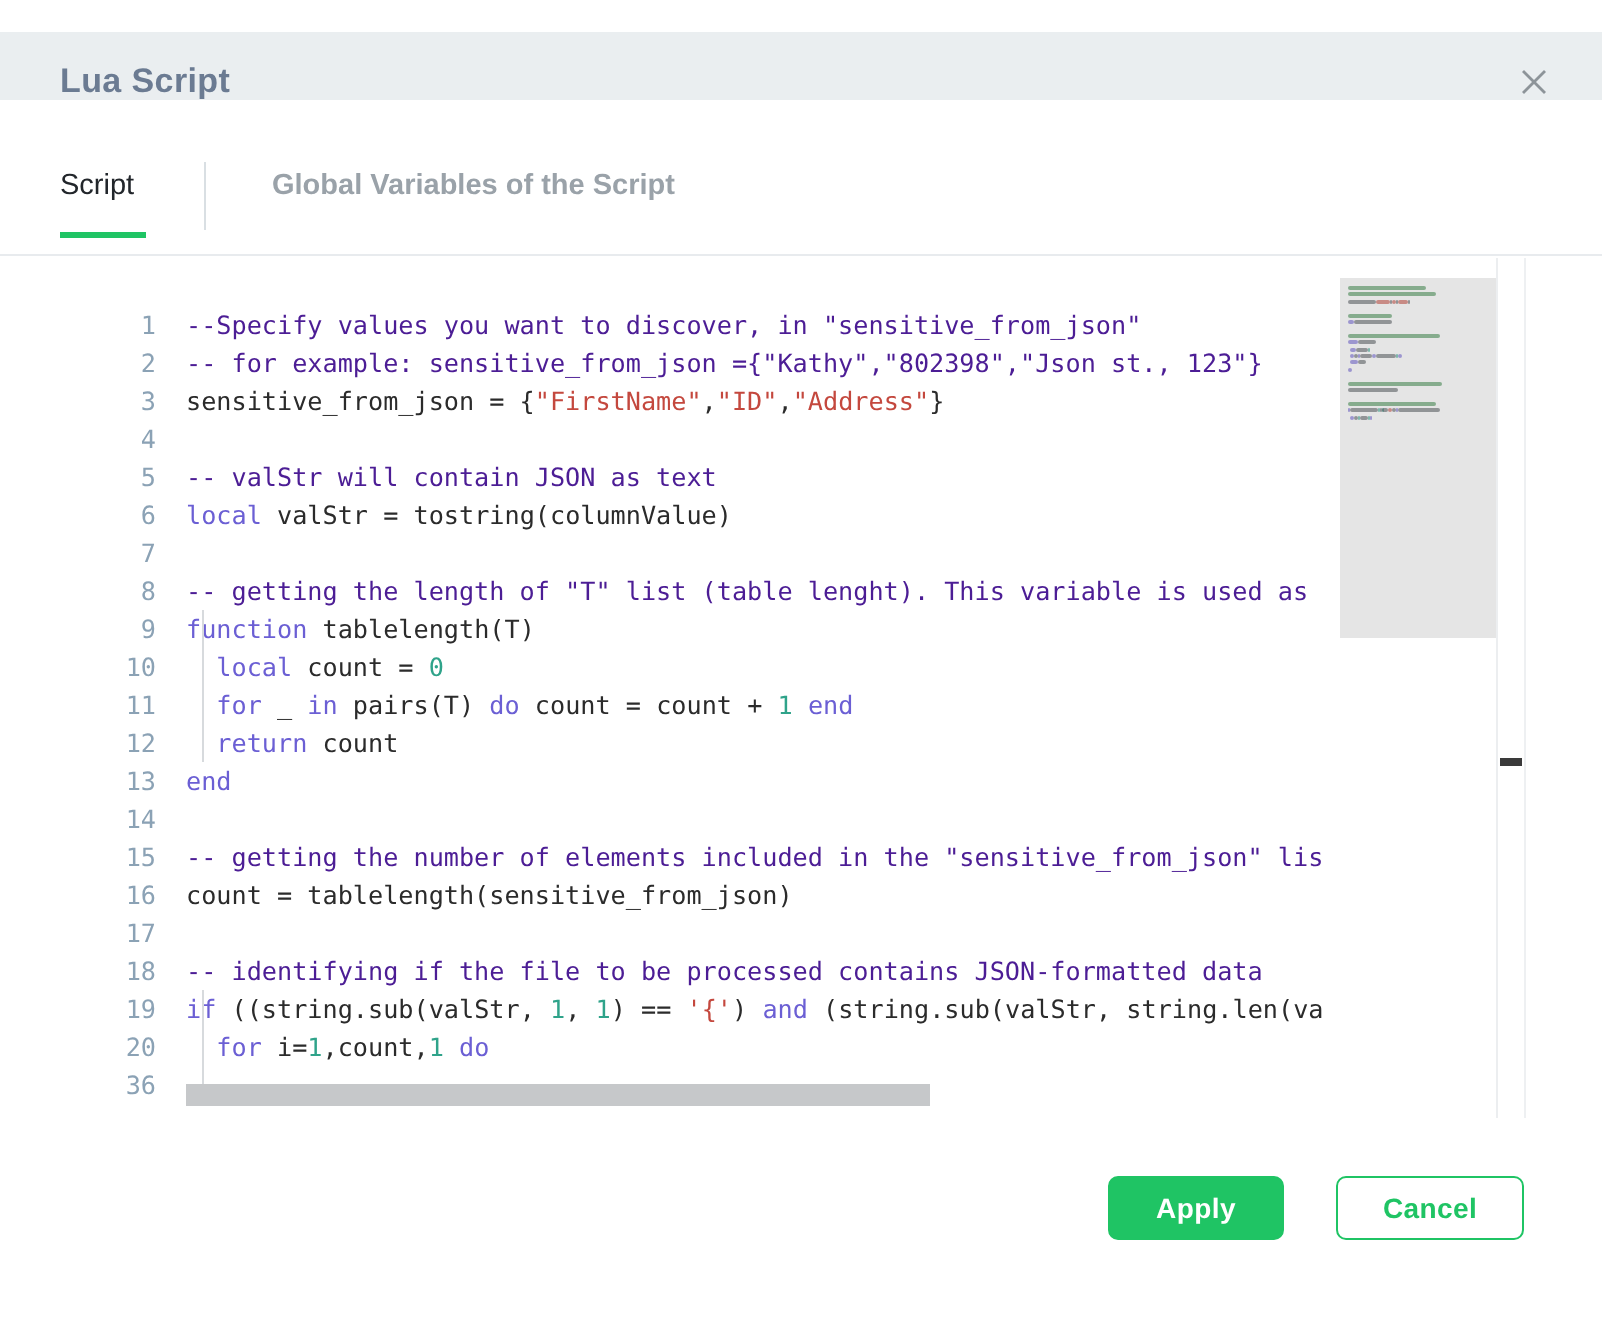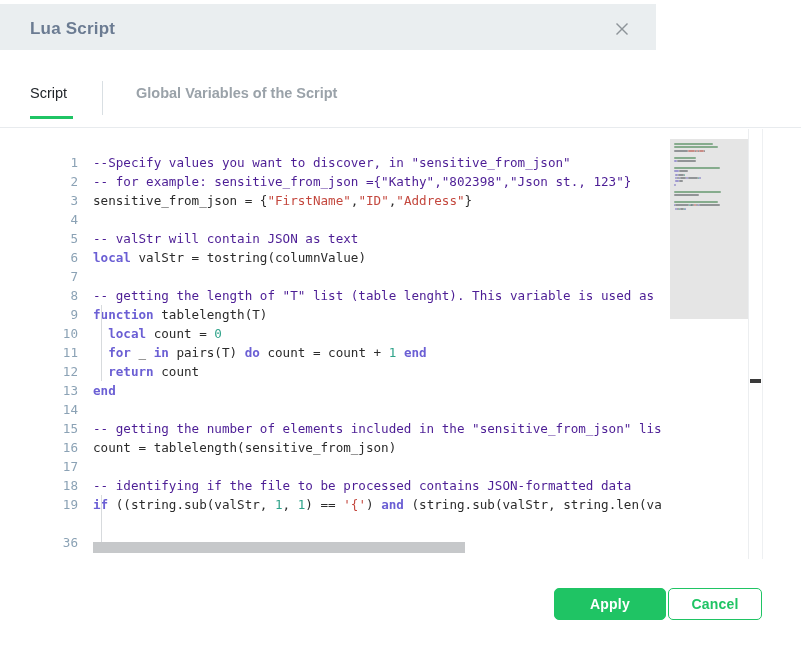--- a/index.html
+++ b/index.html
@@ -19,22 +19,22 @@
     position: relative;
     width: 801px;
     height: 670px;
     background: #ffffff;
     box-sizing: border-box;
   }
 
   
   .dialog-header {
     position: absolute;
-    left: 0; top: 4px;
-    width: 656px;
+    left: 0; top: 16px;
+    width: 801px;
     height: 50px;
     background: #eaeef0;
     border-bottom: 1px solid #e2e7ea;
     box-sizing: border-box;
   }
   .dialog-title {
     position: absolute;
     left: 30px;
     top: 15px;
     font-size: 17px;
@@ -136,21 +136,21 @@
     font-family: "DejaVu Sans Mono", monospace;
     font-size: 12.6px;
   }
   .code-text {
     position: absolute;
     left: 93px;
     color: #2b2b2b;
     white-space: pre;
   }
   .tok-comment { color: #4c1d95; }
-  .tok-keyword { color: #6b5fd4; font-weight: bold; }
+  .tok-keyword { color: #6b5fd4; }
   .tok-string  { color: #c4483e; }
   .tok-number  { color: #2fa38a; }
   .tok-plain   { color: #2b2b2b; }
 
   
   .indent-guide {
     position: absolute;
     width: 1px;
     background: #d7dadd;
   }
@@ -248,21 +248,21 @@
     font-weight: bold;
     cursor: pointer;
     box-sizing: border-box;
     display: flex;
     align-items: center;
     justify-content: center;
     letter-spacing: 0.2px;
   }
   .btn-apply {
     left: 554px;
-    width: 112px;
+    width: 88px;
     background: #1fc464;
     border: 1px solid #1fc464;
     color: #ffffff;
   }
   .btn-cancel {
     left: 668px;
     width: 94px;
     background: #ffffff;
     border: 1.5px solid #1fc464;
     color: #1fc464;
@@ -304,20 +304,21 @@
         <div class="code-line" style="top: 195px;"><span class="ln">10</span><span class="code-text"><span class="tok-plain">  </span><span class="tok-keyword">local</span><span class="tok-plain"> count = </span><span class="tok-number">0</span></span></div>
         <div class="code-line" style="top: 214px;"><span class="ln">11</span><span class="code-text"><span class="tok-plain">  </span><span class="tok-keyword">for</span><span class="tok-plain"> _ </span><span class="tok-keyword">in</span><span class="tok-plain"> pairs(T) </span><span class="tok-keyword">do</span><span class="tok-plain"> count = count + </span><span class="tok-number">1</span><span class="tok-plain"> </span><span class="tok-keyword">end</span></span></div>
         <div class="code-line" style="top: 233px;"><span class="ln">12</span><span class="code-text"><span class="tok-plain">  </span><span class="tok-keyword">return</span><span class="tok-plain"> count</span></span></div>
         <div class="code-line" style="top: 252px;"><span class="ln">13</span><span class="code-text"><span class="tok-keyword">end</span></span></div>
         <div class="code-line" style="top: 271px;"><span class="ln">14</span><span class="code-text"></span></div>
         <div class="code-line" style="top: 290px;"><span class="ln">15</span><span class="code-text"><span class="tok-comment">-- getting the number of elements included in the "sensitive_from_json" lis</span></span></div>
         <div class="code-line" style="top: 309px;"><span class="ln">16</span><span class="code-text"><span class="tok-plain">count = tablelength(sensitive_from_json)</span></span></div>
         <div class="code-line" style="top: 328px;"><span class="ln">17</span><span class="code-text"></span></div>
         <div class="code-line" style="top: 347px;"><span class="ln">18</span><span class="code-text"><span class="tok-comment">-- identifying if the file to be processed contains JSON-formatted data</span></span></div>
         <div class="code-line" style="top: 366px;"><span class="ln">19</span><span class="code-text"><span class="tok-keyword">if</span><span class="tok-plain"> ((string.sub(valStr, </span><span class="tok-number">1</span><span class="tok-plain">, </span><span class="tok-number">1</span><span class="tok-plain">) == </span><span class="tok-string">'{'</span><span class="tok-plain">) </span><span class="tok-keyword">and</span><span class="tok-plain"> (string.sub(valStr, string.len(va</span></span></div>
+        <div class="code-line" style="top: 385px;"><span class="ln">20</span><span class="code-text"><span class="tok-plain">  </span><span class="tok-keyword">for</span><span class="tok-plain"> i=</span><span class="tok-number">1</span><span class="tok-plain">,count,</span><span class="tok-number">1</span><span class="tok-plain"> </span><span class="tok-keyword">do</span></span></div>
         <div class="code-line" style="top: 404px;"><span class="ln">36</span><span class="code-text"></span></div>
         <div class="indent-guide" style="left: 101px; top: 176px; height: 76px;"></div>
         <div class="indent-guide" style="left: 101px; top: 366px; height: 57px;"></div>
       </div>
 
     <div class="minimap" id="minimap">
         <div class="mm-line" style="left: 4px; top: 14px; width: 39.06px; background: rgb(63, 140, 79);"></div>
         <div class="mm-line" style="left: 4px; top: 17.4px; width: 44.02px; background: rgb(63, 140, 79);"></div>
         <div class="mm-line" style="left: 4px; top: 20.8px; width: 14.26px; background: rgb(85, 91, 97);"></div>
         <div class="mm-line" style="left: 18.26px; top: 20.8px; width: 6.82px; background: rgb(196, 72, 62);"></div>

